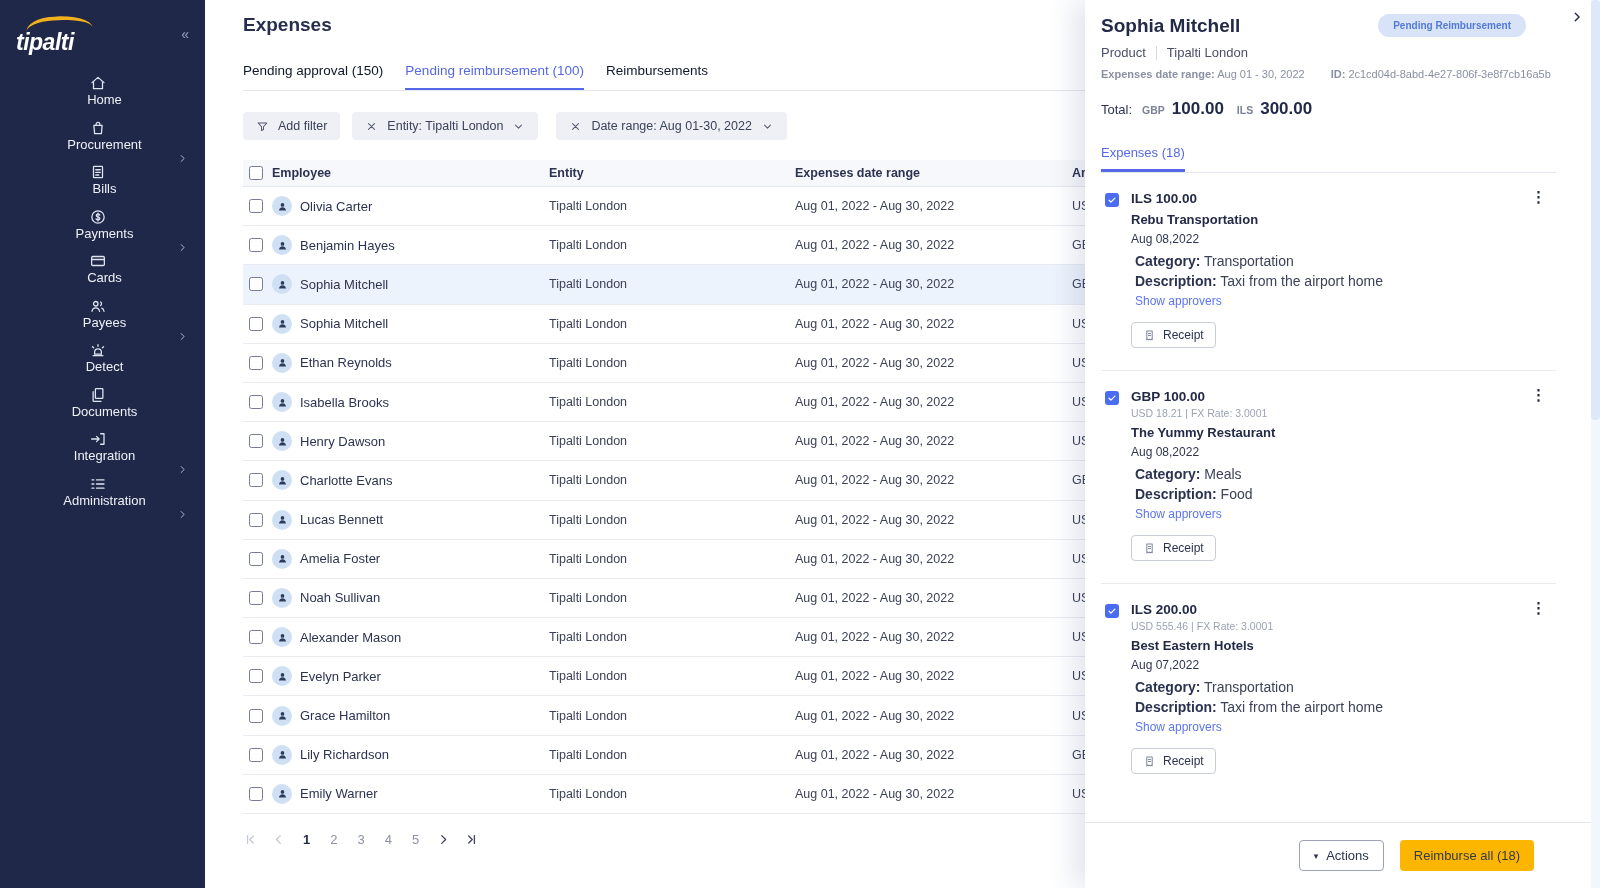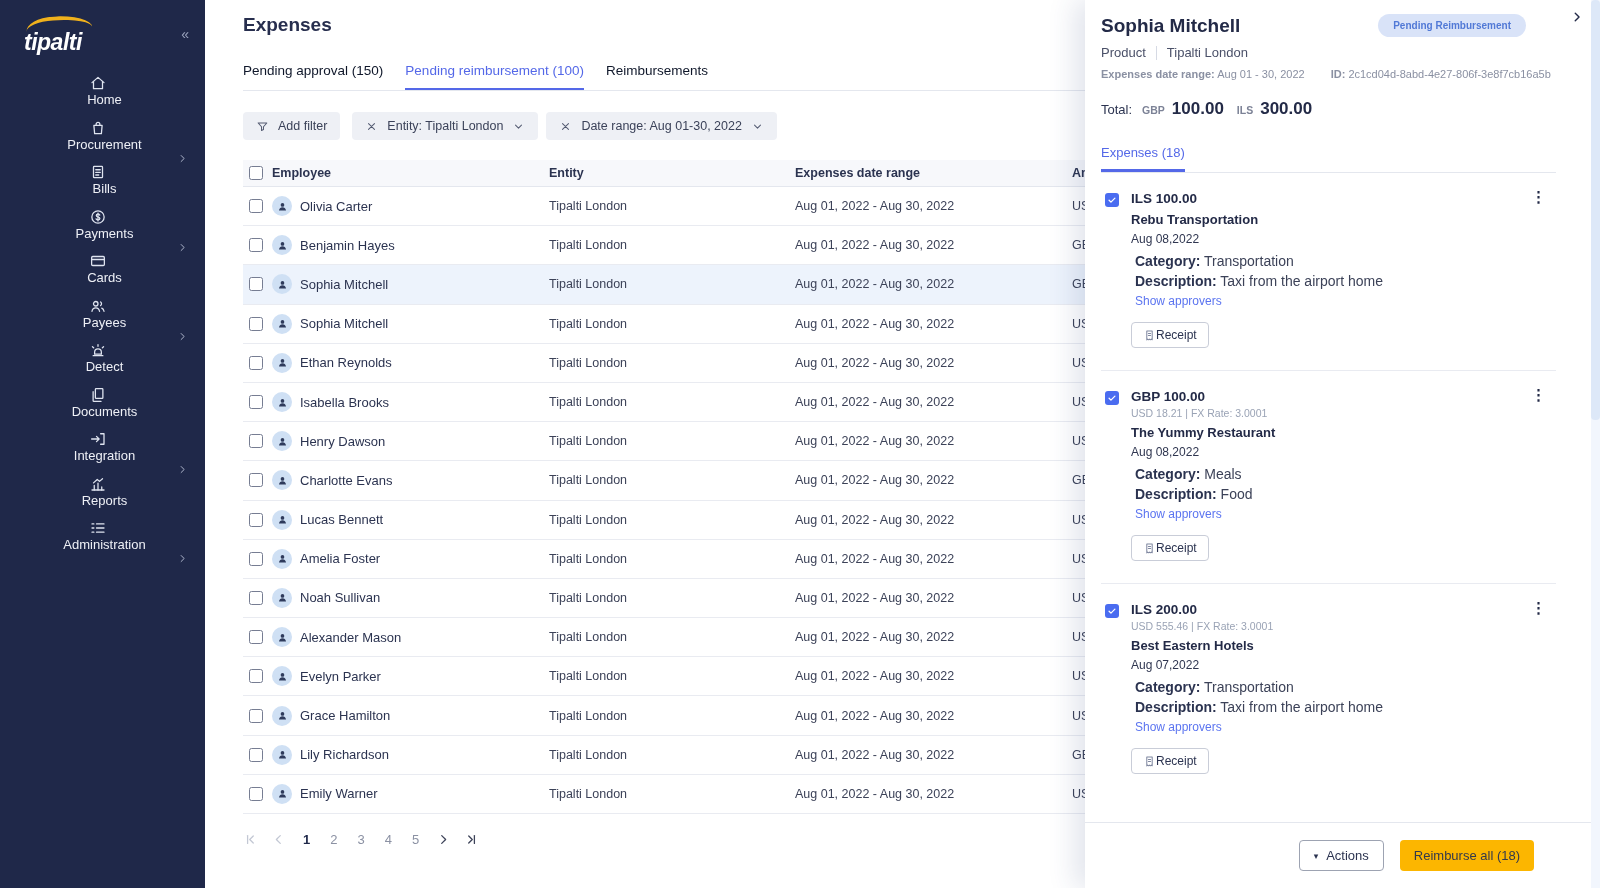--- a/index.html
+++ b/index.html
@@ -6,21 +6,21 @@
   html,body { width:1600px; height:888px; overflow:hidden; background:#fff;
     font-family:"Liberation Sans", sans-serif; }
   .app { position:relative; width:1600px; height:888px; overflow:hidden; }
 
   
   .sidebar { position:absolute; left:0; top:0; width:205px; height:888px;
     background:#1f2849; color:#e9ecf5; z-index:5; }
   .logo-row { display:flex; align-items:flex-start; justify-content:space-between;
     padding:14px 16px 0 16px; height:66px; }
   .logo { position:relative; width:84px; height:44px; }
-  .logo-text { position:absolute; left:8px; bottom:2px; font-size:23px; font-weight:bold;
+  .logo-text { position:absolute; left:0; bottom:2px; font-size:23px; font-weight:bold;
     font-style:italic; color:#fff; letter-spacing:-0.5px;text-align:center; }
   .logo-arc { position:absolute; left:10px; top:2px; width:66px; height:16px;
     border-top:4px solid #f0b11c; border-radius:50% 70% 0 0 / 100% 100% 0 0;
     transform:rotate(-4deg); }
   .collapse-btn { color:#9aa3bd; font-size:14px; cursor:pointer; margin-top:12px; }
   .nav { padding-top:8px; }
   .nav-item { display:flex; align-items:center; height:44.5px; padding:0 16px 0 20px;
     font-size:13px; color:#eef0f6; cursor:pointer;flex-direction:column; }
   .nav-item .icon { width:18px; height:18px; margin-right:13px; color:#dfe4f0; flex:0 0 18px; }
   .nav-item .chev { margin-left:auto; width:13px; height:13px; color:#b9c1d6; }
@@ -107,21 +107,21 @@
     stroke-linecap:round; stroke-linejoin:round; }
   .card-body { font-size:12px; color:#3c4258; }
   .e-amount { font-size:13.5px; font-weight:bold; color:#232a47; }
   .e-fx { font-size:10.5px; color:#9aa3b5; margin-top:3px; }
   .e-merchant { font-size:13px; font-weight:bold; color:#232a47; margin-top:6px; }
   .e-date { margin-top:5px; color:#2f3650; }
   .e-line { margin-top:7px; padding-left:4px; font-size:14px; }
   .e-line b { color:#2b3350; }
   .e-line + .e-line { margin-top:4px; }
   .e-link { margin-top:5px; padding-left:4px; font-size:12px; color:#5b74f0; cursor:pointer; }
-  .receipt-btn { margin-top:14px; display:inline-flex; align-items:center; gap:0;
+  .receipt-btn { margin-top:14px; display:inline-flex; align-items:center; gap:7px;
     border:1px solid #c9cdd8; border-radius:4px; background:#fff; padding:5px 11px;
     font-size:12px; color:#2b3350; cursor:pointer; font-family:inherit; }
   .receipt-btn .cicon { width:13px; height:13px; color:#7f87a0; }
   .kebab { position:absolute; right:10px; top:16px; font-size:15px; font-weight:bold;
     color:#232a47; cursor:pointer; letter-spacing:0; line-height:1; }
 
   .panel-footer { position:absolute; left:0; right:0; bottom:0; height:66px;
     border-top:1px solid #e4e7ee; display:flex; align-items:center; justify-content:flex-end;
     gap:16px; padding-right:66px; background:#fff; }
   .actions-btn { display:flex; align-items:center; gap:8px; background:#fff;
@@ -221,28 +221,20 @@
               <path d="M3.5 12h10M10 8.5l3.5 3.5L10 15.5"></path>
               <path d="M15.5 5H20v14h-4.5"></path>
             </svg></span>
           <span>Integration</span>
           <span class="chev"><svg viewBox="0 0 24 24">
               <path d="M9.5 6.5 15 12l-5.5 5.5"></path>
             </svg></span>
         </div>
         <div class="nav-item">
           <span class="icon"><svg viewBox="0 0 24 24">
-              <path d="M4 20h16"></path>
-              <path d="M7 20v-6M12 20v-9M17 20v-4"></path>
-              <path d="M6 10.5 11 6l3 2.5 4-3.5"></path>
-            </svg></span>
-          <span>Reports</span>
-        </div>
-        <div class="nav-item">
-          <span class="icon"><svg viewBox="0 0 24 24">
               <path d="M10 6.5h10M10 12h10M10 17.5h10"></path>
               <path d="M4 6.5h2.5M4 12h2.5M4 17.5h2.5"></path>
             </svg></span>
           <span>Administration</span>
           <span class="chev"><svg viewBox="0 0 24 24">
               <path d="M9.5 6.5 15 12l-5.5 5.5"></path>
             </svg></span>
         </div>
       </nav>
   </aside>
@@ -257,21 +249,21 @@
 
     <div class="filters">
       <button class="chip">
         <span class="cicon">
           <svg viewBox="0 0 24 24">
               <path d="M4 5.5h16l-6.2 7v5l-3.6 1.8v-6.8z"></path>
             </svg>
         </span>
         <span>Add filter</span>
       </button>
-      <span id="filter-chips" style="display:flex;gap:8px">
+      <span id="filter-chips" style="display:flex;gap:18px">
           <button class="chip">
             <span class="cicon"><svg viewBox="0 0 24 24">
                 <path d="M6.5 6.5l11 11M17.5 6.5l-11 11"></path>
               </svg></span>
             <span>Entity: Tipalti London</span>
             <span class="cicon"><svg viewBox="0 0 24 24">
                 <path d="M6.5 9.5 12 15l5.5-5.5"></path>
               </svg></span>
           </button>
           <button class="chip">

